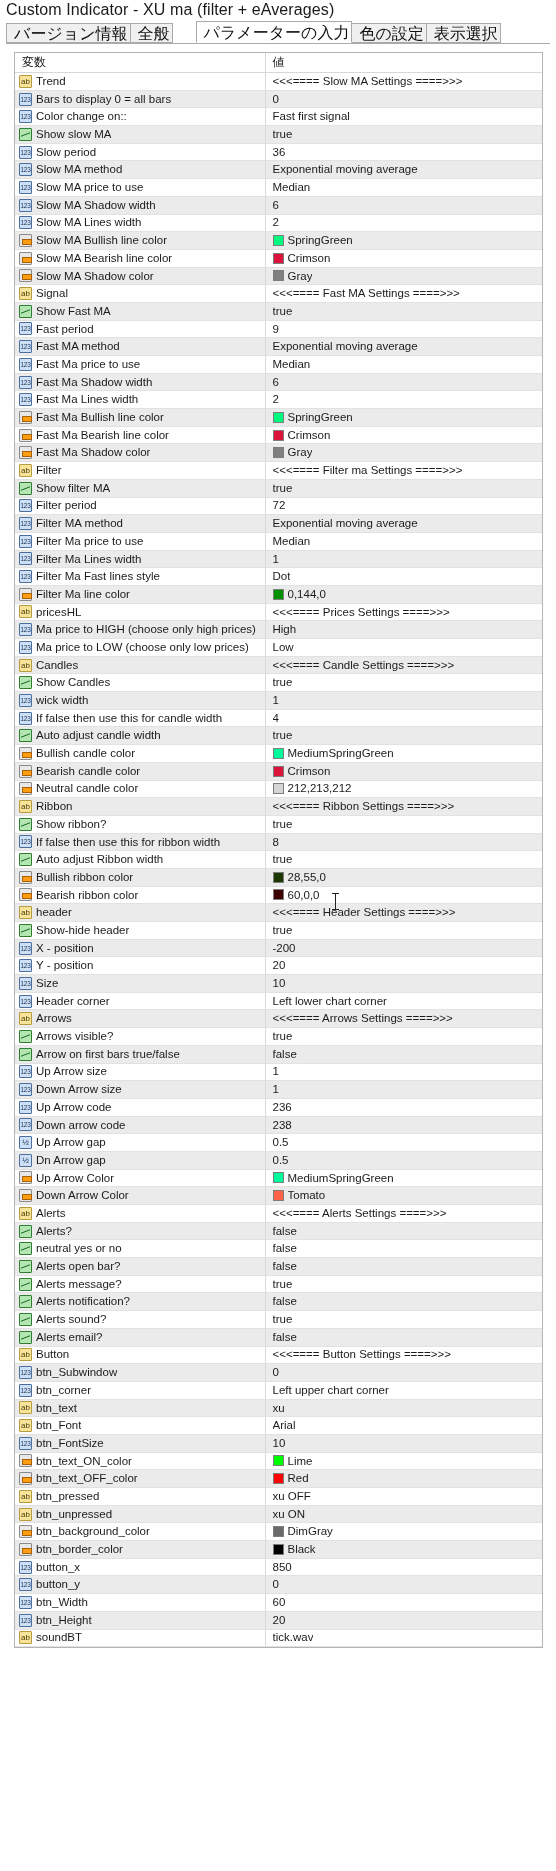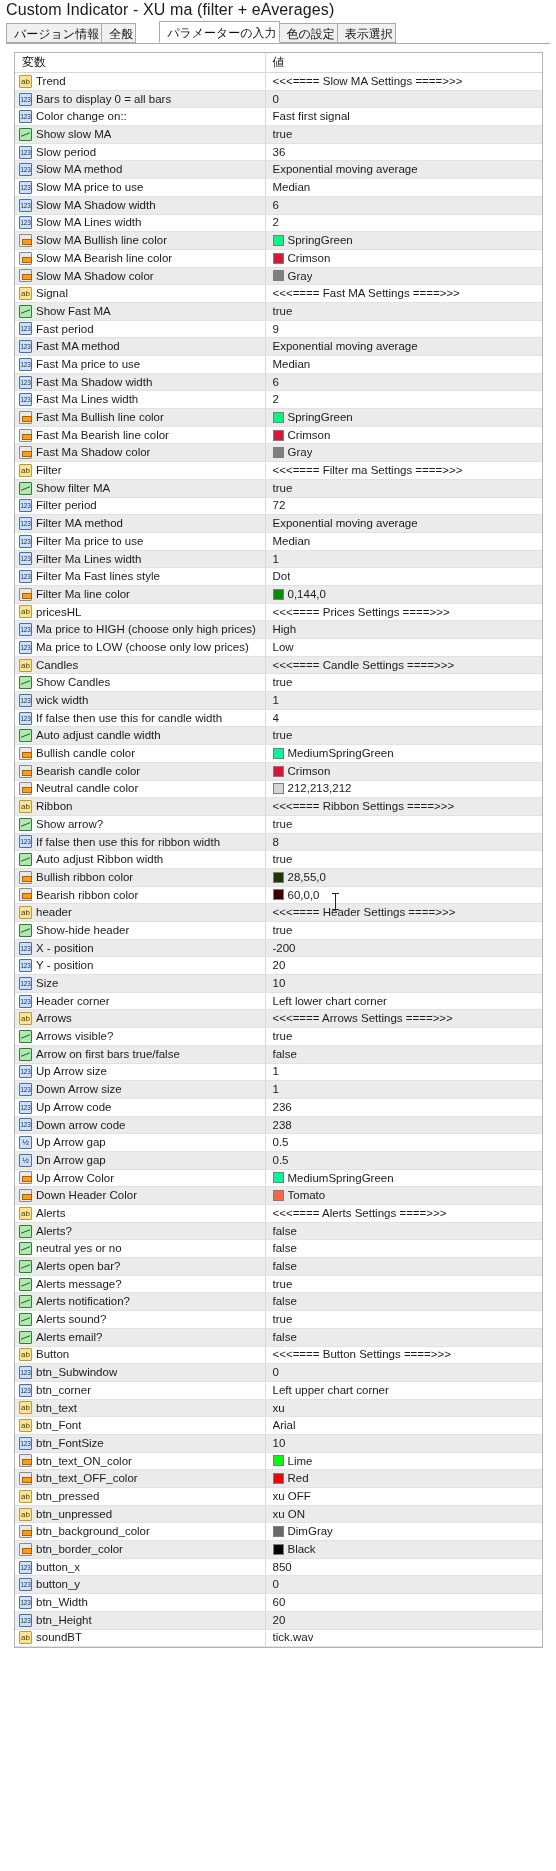--- a/index.html
+++ b/index.html
@@ -32,21 +32,21 @@
     width: 544px;
     height: 22px;
     display: flex;
     align-items: flex-end;
     border-bottom: 1px solid #aaa;
   }
   .tab {
     height: 20px;
     padding: 1px 2px 0 7px;
     margin-right: -1px;
-    font-size: 12px;
+    font-size: 16px;
     color: #111;
     background: #f0f0f0;
     border: 1px solid #aaa;
     border-bottom: 1px solid #aaa;
     display: flex;
     align-items: center;
     white-space: nowrap;
     line-height: 1;
   }
   .tab.active {
@@ -789,21 +789,21 @@
           <td class="val">
             <div class="cellwrap">
               <span class="label">&lt;&lt;&lt;==== Ribbon Settings ====&gt;&gt;&gt;</span>
             </div>
           </td>
         </tr>
         <tr>
           <td class="name">
             <div class="cellwrap">
               <span class="ico ico-bool"></span>
-              <span class="label">Show arrow?</span>
+              <span class="label">Show ribbon?</span>
             </div>
           </td>
           <td class="val">
             <div class="cellwrap">
               <span class="label">true</span>
             </div>
           </td>
         </tr>
         <tr class="alt">
           <td class="name">
@@ -1065,21 +1065,21 @@
             <div class="cellwrap">
               <span class="chip" style="background: rgb(0, 250, 154);"></span>
               <span class="label">MediumSpringGreen</span>
             </div>
           </td>
         </tr>
         <tr class="alt">
           <td class="name">
             <div class="cellwrap">
               <span class="ico ico-color"></span>
-              <span class="label">Down Header Color</span>
+              <span class="label">Down Arrow Color</span>
             </div>
           </td>
           <td class="val">
             <div class="cellwrap">
               <span class="chip" style="background: rgb(255, 99, 71);"></span>
               <span class="label">Tomato</span>
             </div>
           </td>
         </tr>
         <tr>

